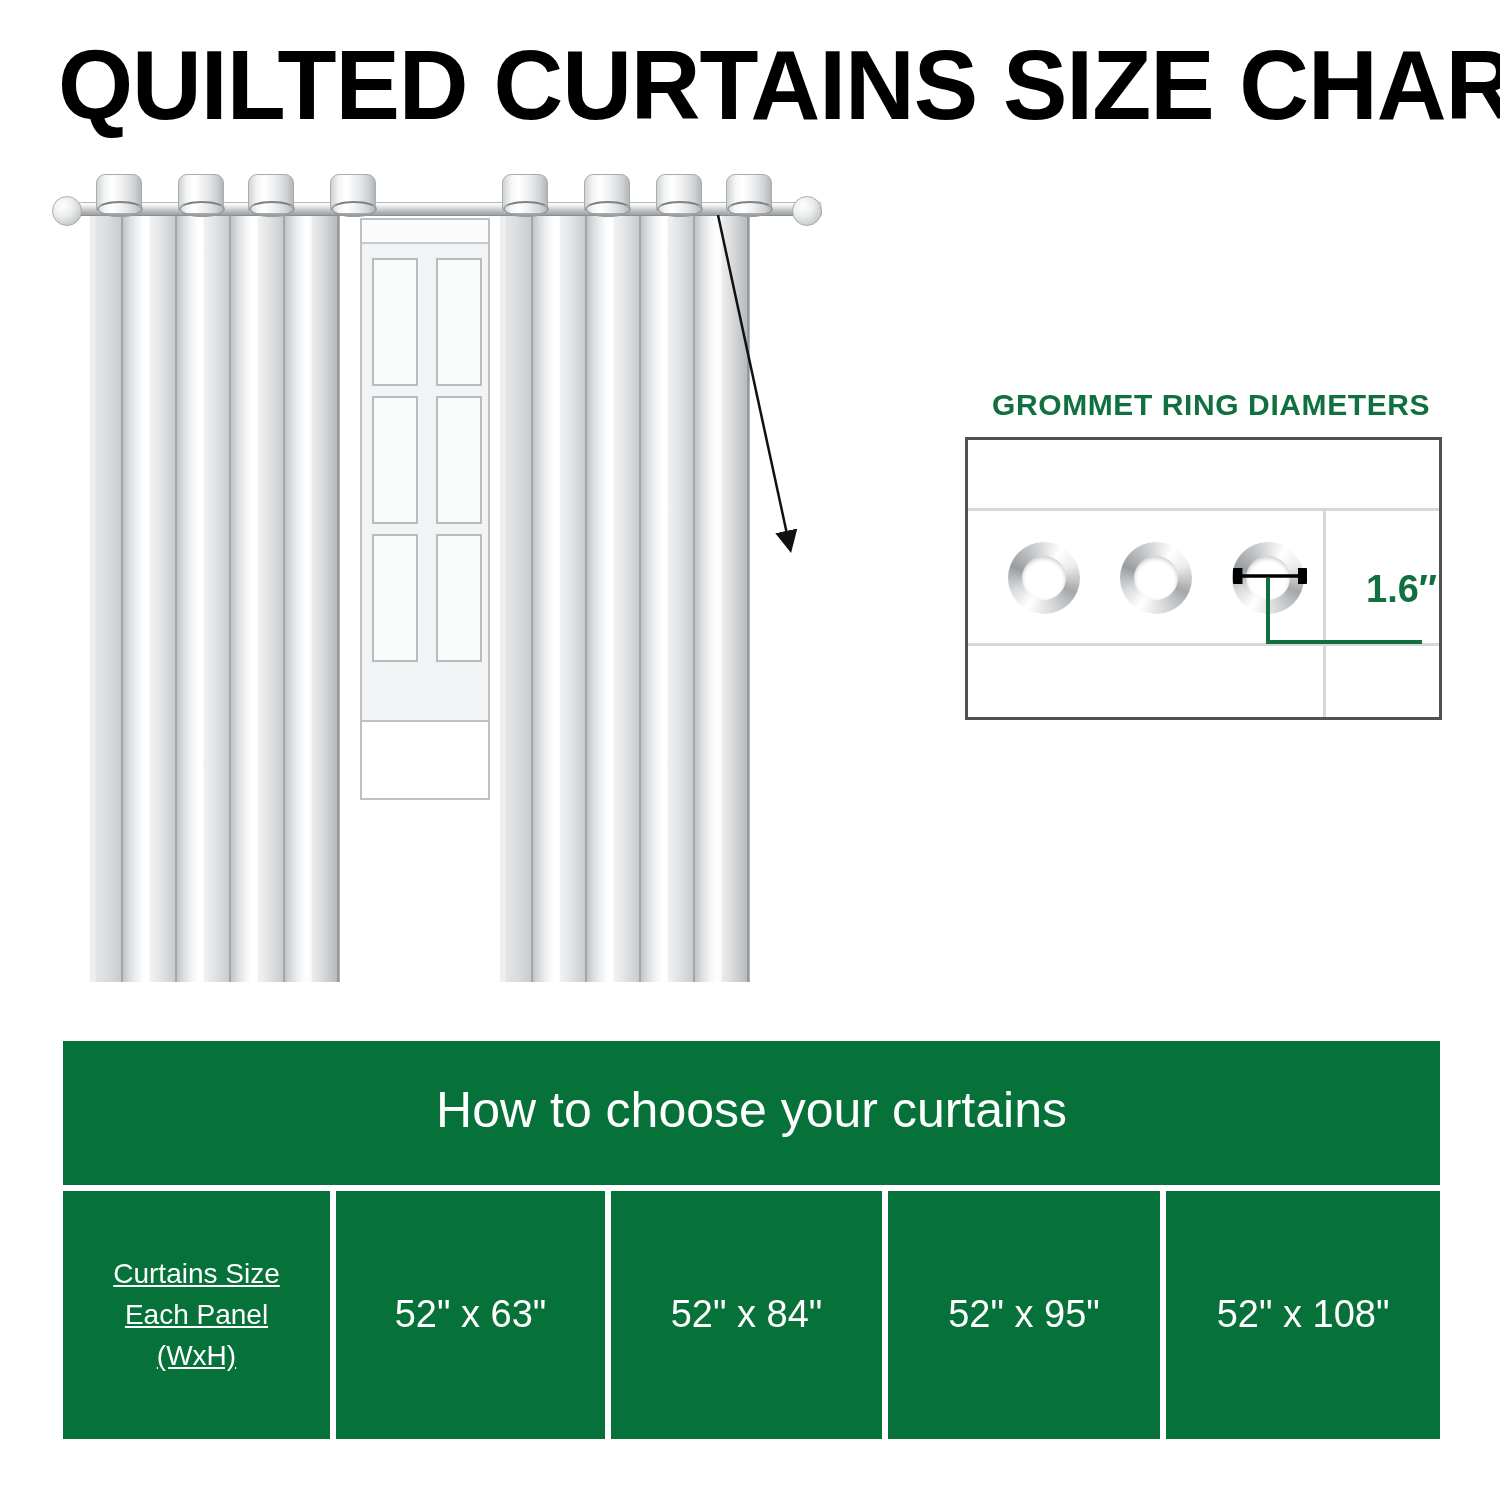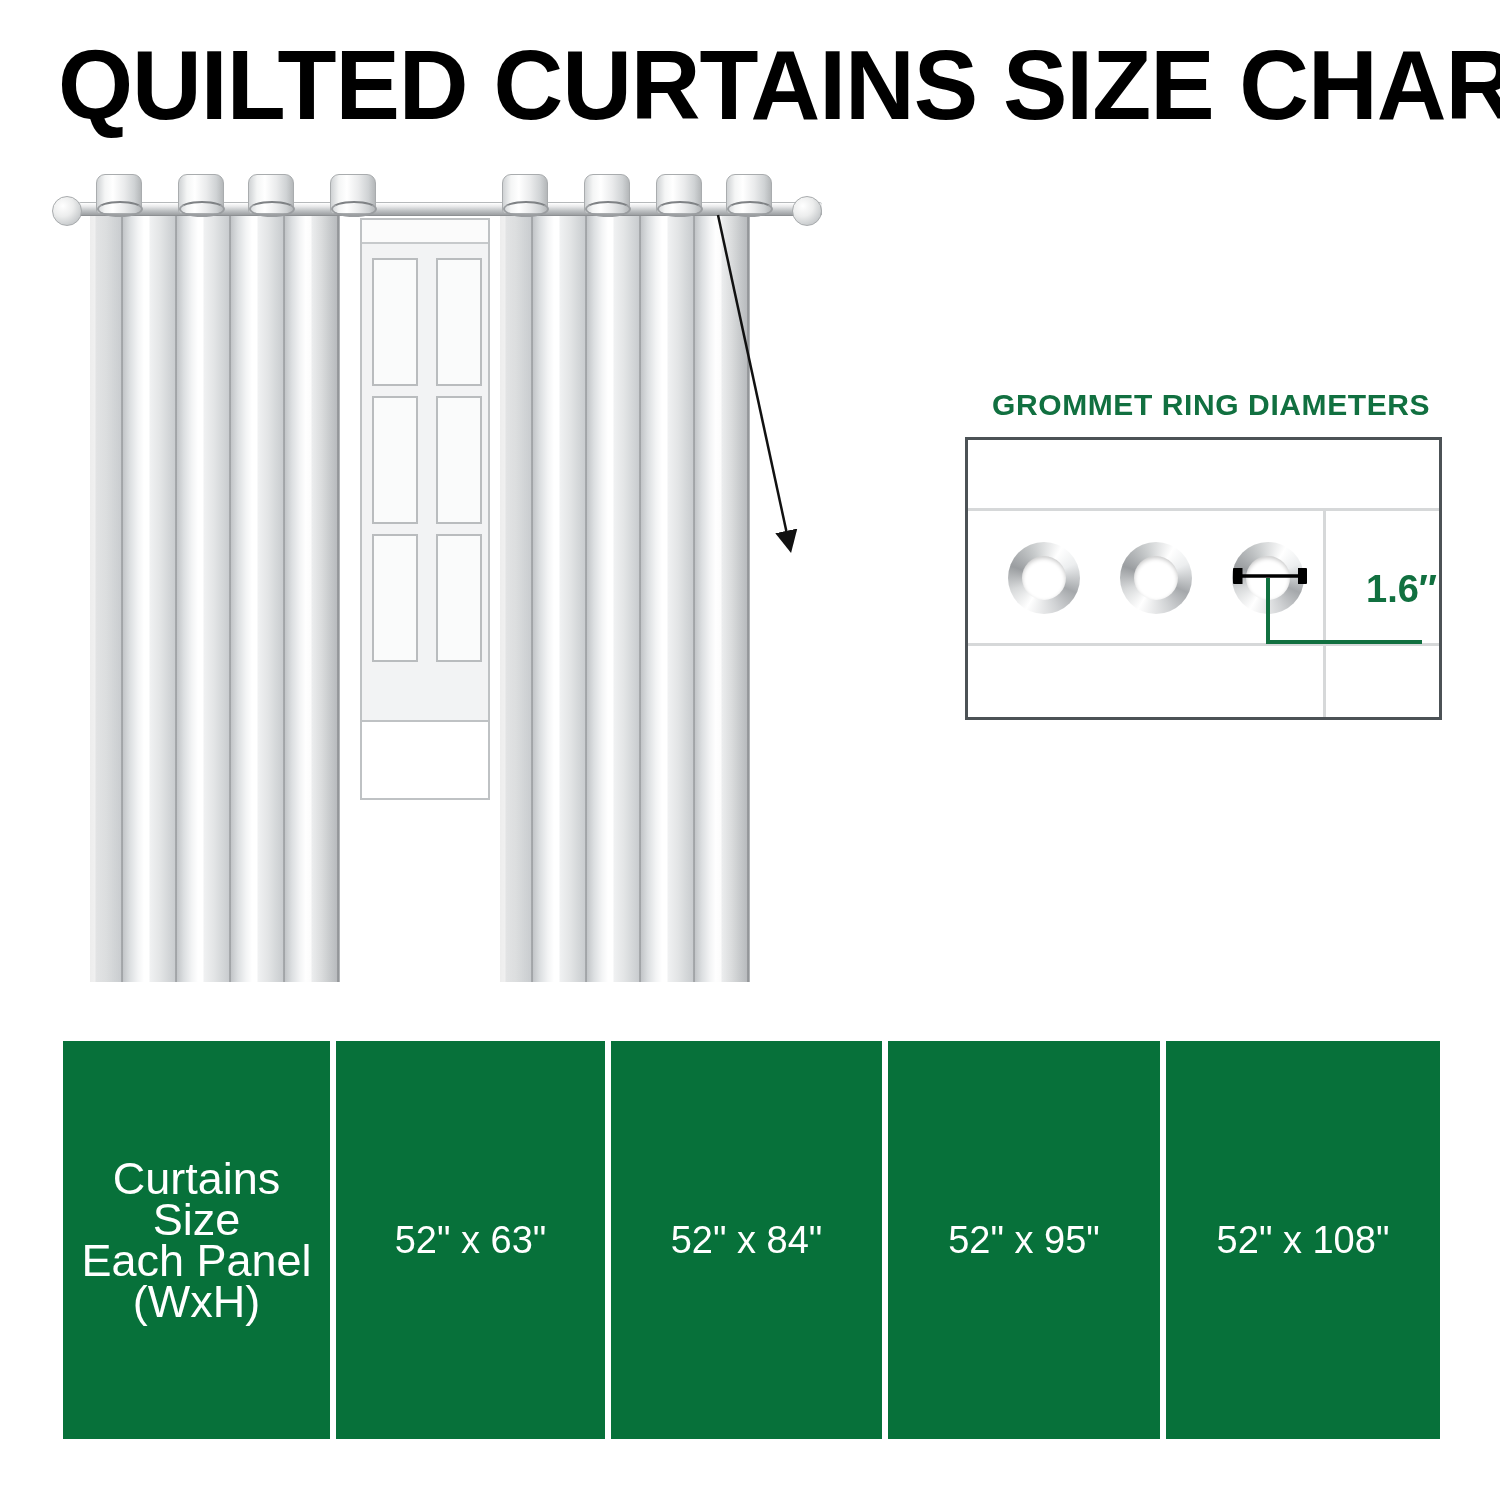--- a/index.html
+++ b/index.html
@@ -185,23 +185,24 @@
     vertical-align: middle;
     border: 3px solid #ffffff;
   }
   #size-table .t-head {
     font-size: 50px;
     font-weight: 400;
     height: 92px;
     padding: 4px 0 10px;
   }
   #size-table .t-rowlabel {
-    font-size: 45px;
+    font-size: 28px;
     line-height: 41px;
     padding: 8px 6px;
+    text-decoration: underline;
   }
   #size-table .t-cell {
     font-size: 38px;
     font-weight: 400;
   }
   #size-table tr.data-row td { height: 156px; }
 </style>
 </head>
 <body>
 
@@ -301,20 +302,23 @@
 
   <table id="size-table">
       <colgroup>
         <col style="width: 273px;">
         <col style="width: 275px;">
         <col style="width: 277px;">
         <col style="width: 278px;">
         <col style="width: 280px;">
       </colgroup>
     <tbody>
+      <tr>
+        <td class="t-head" colspan="5">How to choose your curtains</td>
+      </tr>
       <tr class="data-row">
         <td class="t-rowlabel">
           <div>Curtains Size</div>
           <div>Each Panel</div>
           <div>(WxH)</div>
         </td>
         <td class="t-cell">52" x 63"</td>
         <td class="t-cell">52" x 84"</td>
         <td class="t-cell">52" x 95"</td>
         <td class="t-cell">52" x 108"</td>

